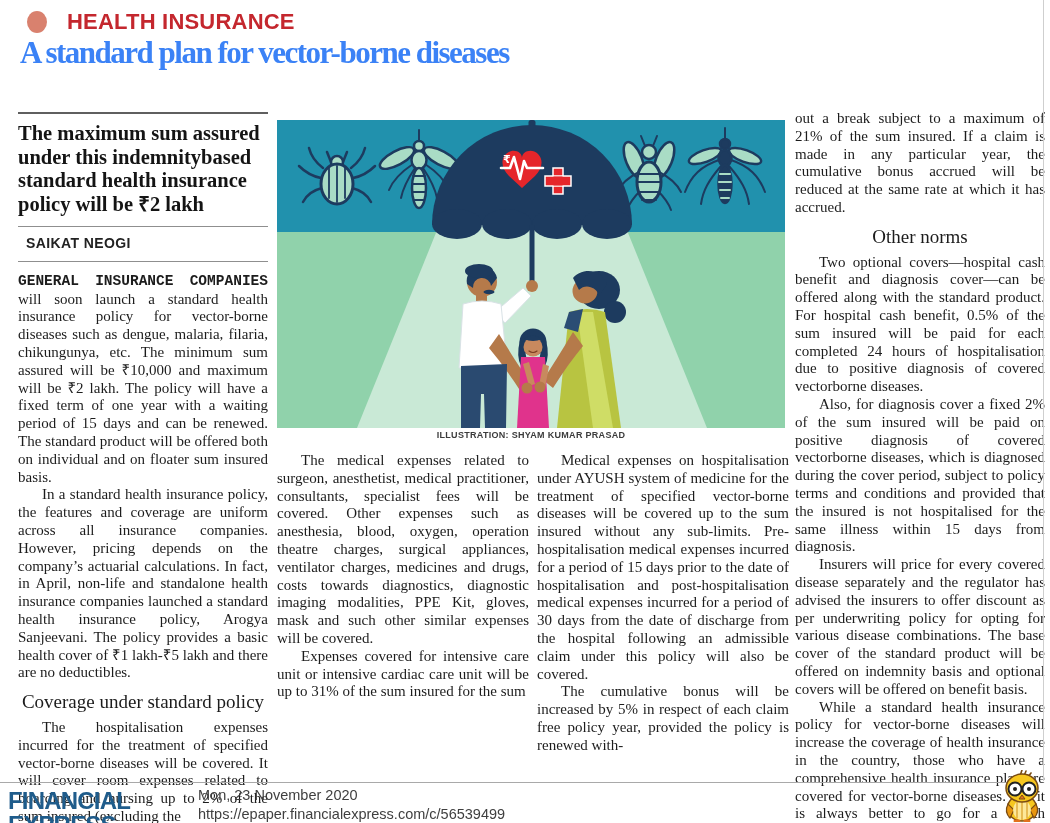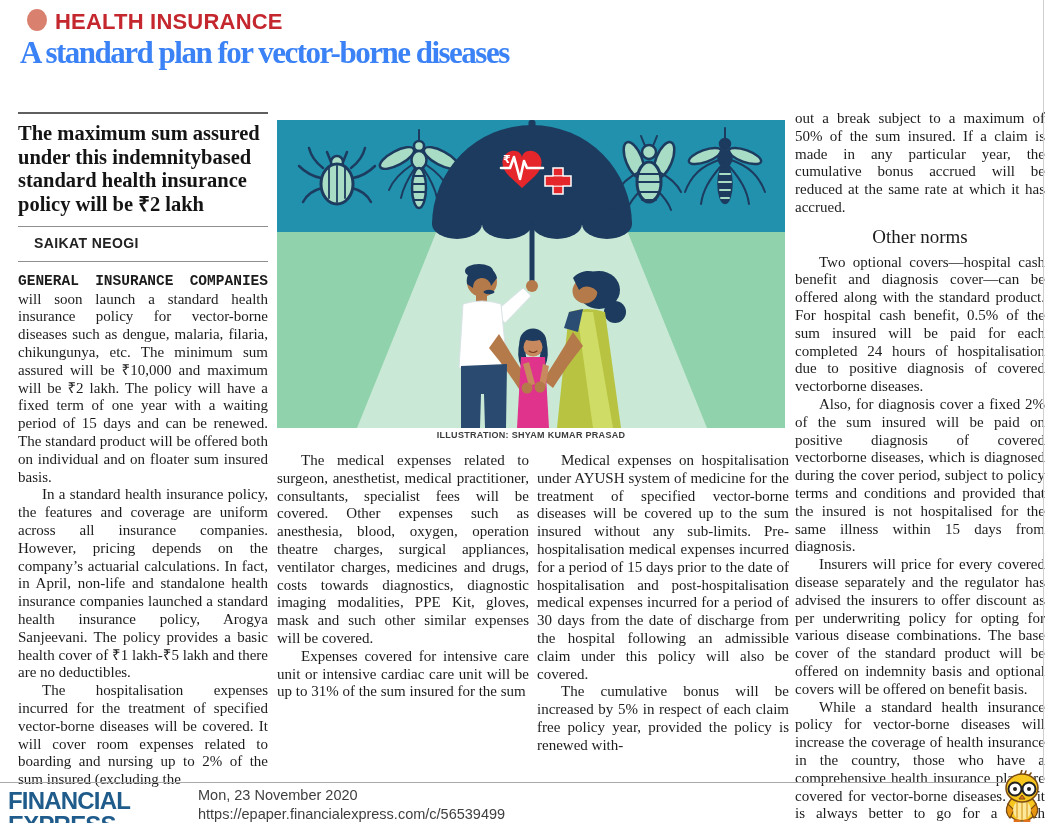--- a/index.html
+++ b/index.html
@@ -1,41 +1,41 @@
 <!DOCTYPE html>
 <html><head>
 <meta charset="utf-8">
 <style>
   html,body{margin:0;padding:0;background:#ffffff;}
   body{width:1050px;height:823px;position:relative;overflow:hidden;
        font-family:"Liberation Serif", serif;color:#1c1c1c;}
   .abs{position:absolute;}
 
   
-  .kicker-row{left:27px;top:9px;display:flex;gap:8px;}
+  .kicker-row{left:27px;top:9px;display:flex;align-items:center;gap:20px;}
   .kicker-dot{width:20px;height:22px;border-radius:50%;background:#d9816e;}
   .kicker{font-family:"Liberation Sans",sans-serif;font-weight:bold;
           font-size:22px;color:#c4272e;letter-spacing:.2px;}
   .headline{left:20px;top:36px;width:1010px;
             font-family:Liberation Serif, serif;font-weight:bold;
             font-size:31px;letter-spacing:-1.5px;color:#3b82f6;line-height:1.1;}
 
   
   .newscol{width:250px;text-align:justify;font-size:15px;line-height:17.8px;}
   .newscol p{margin:0;}
   .newscol p.ind{text-indent:1.6em;}
   .colhead{font-size:19px;line-height:1.1;margin:10px 0 6px 0;text-align:center;}
 
   .col-left{left:18px;top:112px;}
   .rule{border:0;border-top:1px solid #8f8f8f;margin:0;}
   .rule.dark{border-top:2px solid #5f5f5f;}
   .standfirst{font-weight:bold;font-size:20.5px;line-height:23.5px;
               text-align:left;margin:8px 0 10px 0;color:#141414;}
   .byline{font-family:"Liberation Sans",sans-serif;font-weight:bold;
-          font-size:14px;letter-spacing:.4px;color:#222;margin:8px 16px;}
+          font-size:14px;letter-spacing:.4px;color:#222;margin:8px 8px;}
   .leadin{font-family:Liberation Mono, monospace;font-weight:bold;font-size:14.5px;}
 
   .col-mid{left:277px;top:452px;width:252px;}
   .col-3{left:537px;top:452px;width:252px;}
   .col-right{left:795px;top:110px;}
 
   
   .illo{left:277px;top:120px;width:508px;height:308px;}
   .credit{left:277px;top:430px;width:508px;text-align:center;
           font-family:"Liberation Sans",sans-serif;font-weight:bold;
@@ -61,20 +61,21 @@
 <h1 class="abs headline" style="margin:0">A standard plan for vector-borne diseases</h1>
 
 <div class="abs newscol col-left">
   <hr class="rule dark">
   <div class="standfirst">The maximum sum assured under this indemnitybased standard health insurance policy will be ₹2 lakh</div>
   <hr class="rule">
   <div class="byline">SAIKAT NEOGI</div>
   <hr class="rule">
   <p style="margin-top:10px"><span class="leadin">GENERAL INSURANCE COMPANIES</span><span> will soon launch a standard health insurance policy for vector-borne diseases such as dengue, malaria, filaria, chikungunya, etc. The minimum sum assured will be ₹10,000 and maximum will be ₹2 lakh. The policy will have a fixed term of one year with a waiting period of 15 days and can be renewed. The standard product will be offered both on individual and on floater sum insured basis.</span></p>
   <p class="ind">In a standard health insurance policy, the features and coverage are uniform across all insurance companies. However, pricing depends on the company’s actuarial calculations. In fact, in April, non-life and standalone health insurance companies launched a standard health insurance policy, Arogya Sanjeevani. The policy provides a basic health cover of ₹1 lakh-₹5 lakh and there are no deductibles.</p>
+  <div class="colhead">Coverage under standard policy</div>
   <p class="ind">The hospitalisation expenses incurred for the treatment of specified vector-borne diseases will be covered. It will cover room expenses related to boarding and nursing up to 2% of the sum insured (excluding the</p>
 </div>
 
 <svg class="abs illo" viewBox="0 0 508 308" xmlns="http://www.w3.org/2000/svg">
   <rect x="0" y="0" width="508" height="112" fill="#2191ad"></rect>
   <rect x="0" y="112" width="508" height="196" fill="#90d2ab"></rect>
   <polygon points="165,98 345,98 430,308 80,308" fill="#c9e9d6"></polygon>
 
   <g stroke="#1d3b5f" fill="none" stroke-width="2.5" stroke-linecap="round">
     <path d="M46,48 C38,42 34,36 32,28"></path>
@@ -184,21 +185,21 @@
   <p class="ind">The medical expenses related to surgeon, anesthetist, medical practitioner, consultants, specialist fees will be covered. Other expenses such as anesthesia, blood, oxygen, operation theatre charges, surgical appliances, ventilator charges, medicines and drugs, costs towards diagnostics, diagnostic imaging modalities, PPE Kit, gloves, mask and such other similar expenses will be covered.</p>
   <p class="ind">Expenses covered for intensive care unit or intensive cardiac care unit will be up to 31% of the sum insured for the sum</p>
 </div>
 
 <div class="abs newscol col-3">
   <p class="ind">Medical expenses on hospitalisation under AYUSH system of medicine for the treatment of specified vector-borne diseases will be covered up to the sum insured without any sub-limits. Pre-hospitalisation medical expenses incurred for a period of 15 days prior to the date of hospitalisation and post-hospitalisation medical expenses incurred for a period of 30 days from the date of discharge from the hospital following an admissible claim under this policy will also be covered.</p>
   <p class="ind">The cumulative bonus will be increased by 5% in respect of each claim free policy year, provided the policy is renewed with-</p>
 </div>
 
 <div class="abs newscol col-right">
-  <p>out a break subject to a maximum of 50% of the sum insured. If a claim is made in any particular year, the cumulative bonus accrued will be reduced at the same rate at which it has accrued.</p>
+  <p>out a break subject to a maximum of 21% of the sum insured. If a claim is made in any particular year, the cumulative bonus accrued will be reduced at the same rate at which it has accrued.</p>
   <div class="colhead">Other norms</div>
   <p class="ind">Two optional covers—hospital cash benefit and diagnosis cover—can be offered along with the standard product. For hospital cash benefit, 0.5% of the sum insured will be paid for each completed 24 hours of hospitalisation due to positive diagnosis of covered vectorborne diseases.</p>
   <p class="ind">Also, for diagnosis cover a fixed 2% of the sum insured will be paid on positive diagnosis of covered vectorborne diseases, which is diagnosed during the cover period, subject to policy terms and conditions and provided that the insured is not hospitalised for the same illness within 15 days from diagnosis.</p>
   <p class="ind">Insurers will price for every covered disease separately and the regulator has advised the insurers to offer discount as per underwriting policy for opting for various disease combinations. The base cover of the standard product will be offered on indemnity basis and optional covers will be offered on benefit basis.</p>
   <p class="ind">While a standard health insurance policy for vector-borne diseases will increase the coverage of health insurance in the country, those who have a comprehensive health insurance plan are covered for vector-borne diseases. So, it is always better to go for a health insurance policy with higher sum insured and a standard health plan for vector-borne diseases can be a supplementary cover.</p>
 </div>
 
 <div class="abs footer-rule"></div>
 <div class="abs edge-rule"></div>
 <div class="abs brand-wrap">

